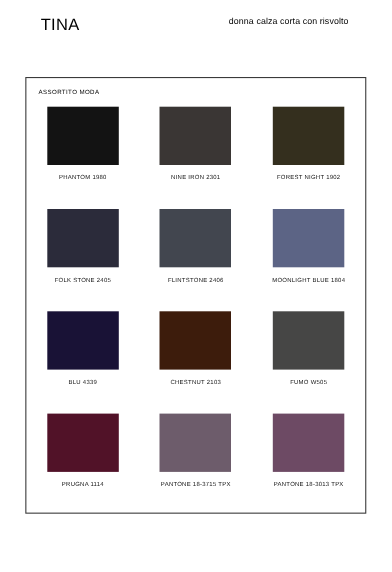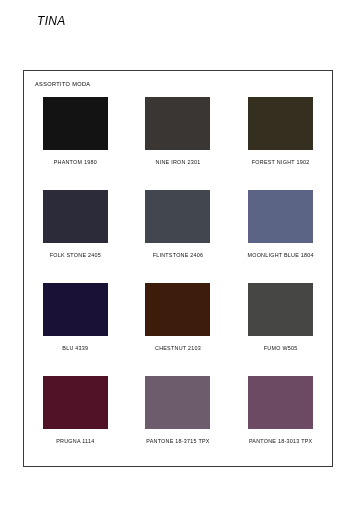--- a/index.html
+++ b/index.html
@@ -21,24 +21,23 @@
     position: absolute;
     top: 14px;
     left: 0;
     width: 356px;
     height: 20px;
   }
   .header-title {
     position: absolute;
     left: 37px;
     top: 0;
-    font-size: 12px;
+    font-size: 15px;
     letter-spacing: 0.3px;
     white-space: nowrap;
-    font-style: italic;
   }
   .header-desc {
     position: absolute;
     left: 208px;
     top: 1px;
     font-size: 8px;
     letter-spacing: 0.1px;
     white-space: nowrap;
   }
 
@@ -95,20 +94,21 @@
     text-align: center;
     white-space: nowrap;
     color: #111111;
   }
 </style>
 </head>
 <body>
 
 <div class="page-header">
   <div class="header-title">TINA</div>
+  <div class="header-desc">donna calza corta con risvolto</div>
 </div>
 
 <div class="panel">
   <div class="panel-title">ASSORTITO MODA</div>
 
   <div class="swatch-grid">
 
     <div class="swatch-row">
       <div class="swatch-cell">
         <span class="swatch-chip" style="background-color: rgb(19, 19, 19);"></span>

